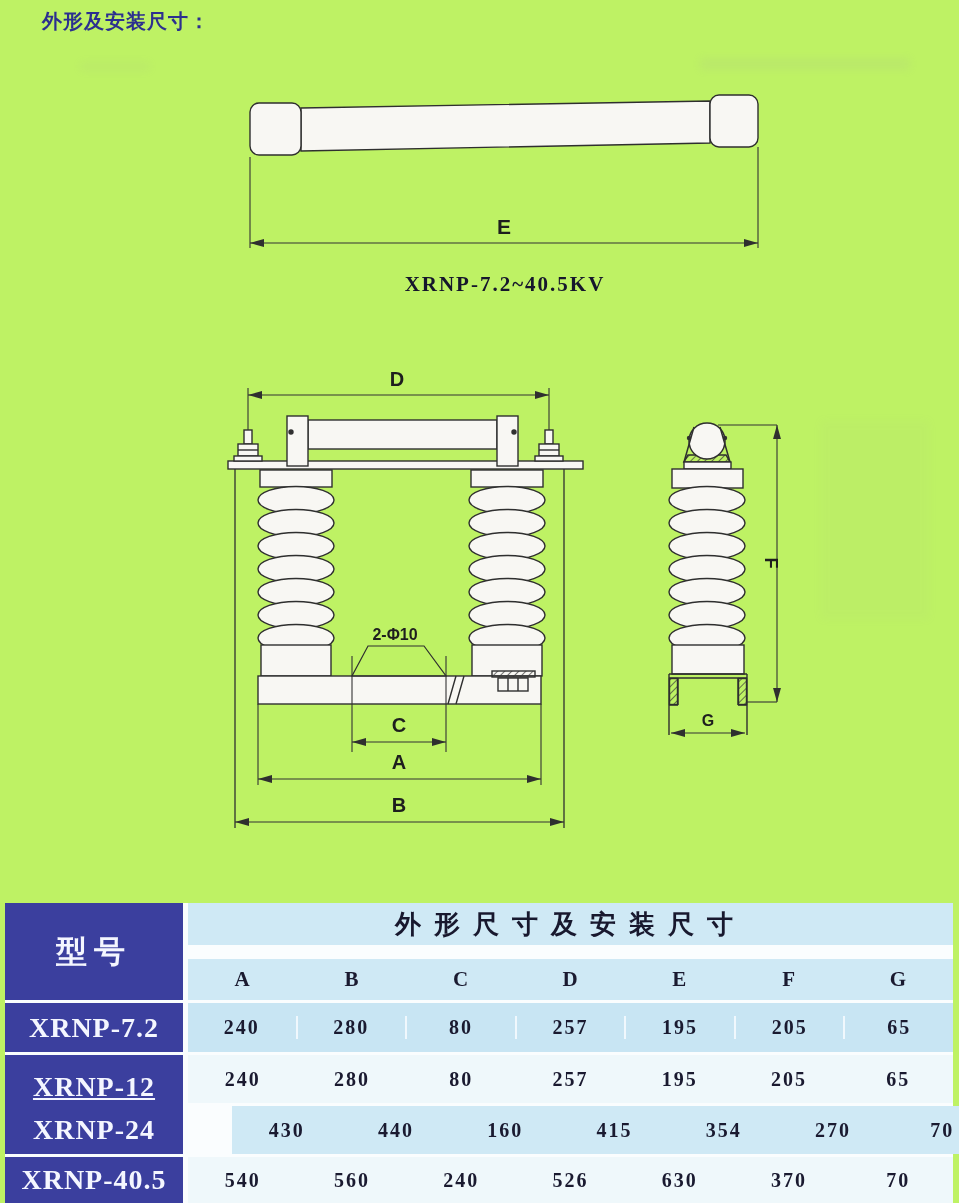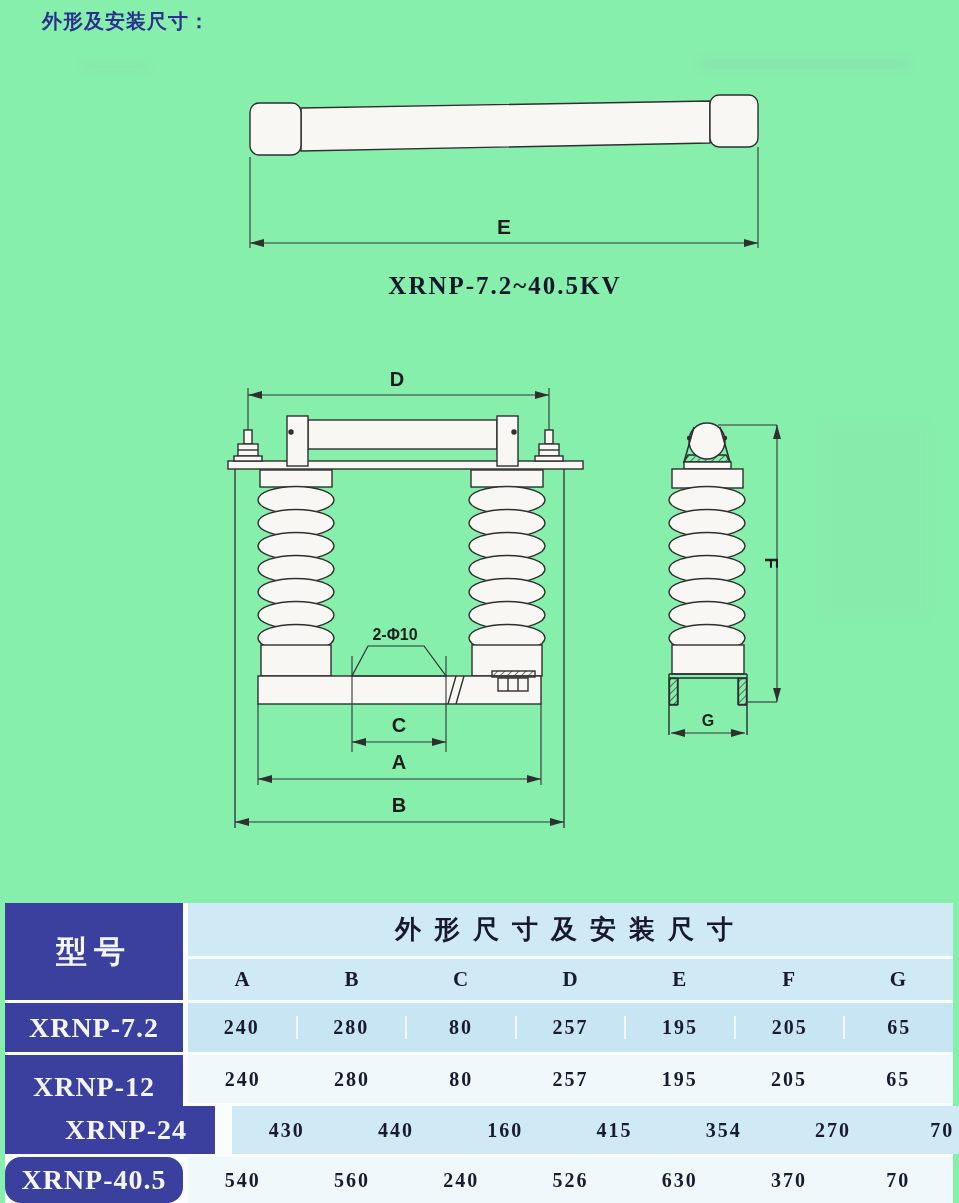--- a/index.html
+++ b/index.html
@@ -1,28 +1,28 @@
 <!DOCTYPE html>
 <html><head>
 <meta charset="utf-8">
 <style>
   html,body{margin:0;padding:0;}
   .page{
     position:relative;width:959px;height:1203px;overflow:hidden;
-    background:#86efac;
+    background:#bef264;
     font-family:"Liberation Serif","DejaVu Serif",serif;
   }
   .page-title{
     position:absolute;left:42px;top:8px;
     font-size:20px;font-weight:bold;color:#2c2f8f;letter-spacing:1px;
     font-family:"Liberation Sans","DejaVu Sans",sans-serif;
   }
   .caption{
     position:absolute;text-align:center;
-    font-size:25px;font-weight:bold;color:#16162c;letter-spacing:2px;
+    font-size:21px;font-weight:bold;color:#16162c;letter-spacing:2px;
   }
   #caption-fuse{left:230px;top:272px;width:550px;}
   #caption-mounting{left:180px;top:845px;width:650px;font-size:22px;}
   svg{position:absolute;overflow:visible;}
   svg text{
     font-family:"Liberation Sans","DejaVu Sans",sans-serif;
     fill:#1e1e1e;font-weight:bold;
   }
   
   .artifact{position:absolute;background:#9a9aa2;filter:blur(4px);pointer-events:none;}
@@ -32,29 +32,29 @@
     background:#fafdfe;
   }
   .dim-table .cell-model{
     position:absolute;left:0;width:178px;background:#3b3f9e;
     display:flex;align-items:center;justify-content:center;
     color:#f4f6ff;font-weight:bold;
   }
   #model-header{top:0;height:97px;font-size:31px;letter-spacing:7px;}
   .row-label{font-size:28px;letter-spacing:1px;}
   #model-r0{top:100px;height:49px;}
-  #model-r1{top:152px;height:64px;}
-  #model-r2{top:203px;height:48px;padding-left:32px;}
-  #model-r3{top:254px;height:46px;border-radius:16px;}
+  #model-r1{top:152px;height:64px;text-decoration:underline;}
+  #model-r2{top:203px;height:48px;}
+  #model-r3{top:254px;height:46px;}
   .data-band{
     position:absolute;left:183px;width:765px;
     display:flex;align-items:center;
   }
   #group-header{
-    top:0;height:53px;background:#cfe9f5;justify-content:center;
+    top:0;height:42px;background:#cfe9f5;justify-content:center;
     font-size:26px;font-weight:bold;color:#18182e;letter-spacing:13px;
   }
   #col-header{top:56px;height:41px;background:#cfe9f5;}
   #row-0{top:100px;height:49px;background:#c8e5f3;}
   #row-1{top:152px;height:48px;background:#eff8fb;}
   #row-2{top:203px;height:48px;background:#cfe9f5;margin-left:44px;}
   #row-3{top:254px;height:46px;background:#eff8fb;}
   .data-band span{
     flex:1;text-align:center;font-weight:bold;color:#1a1a30;
     font-size:20px;letter-spacing:2px;

